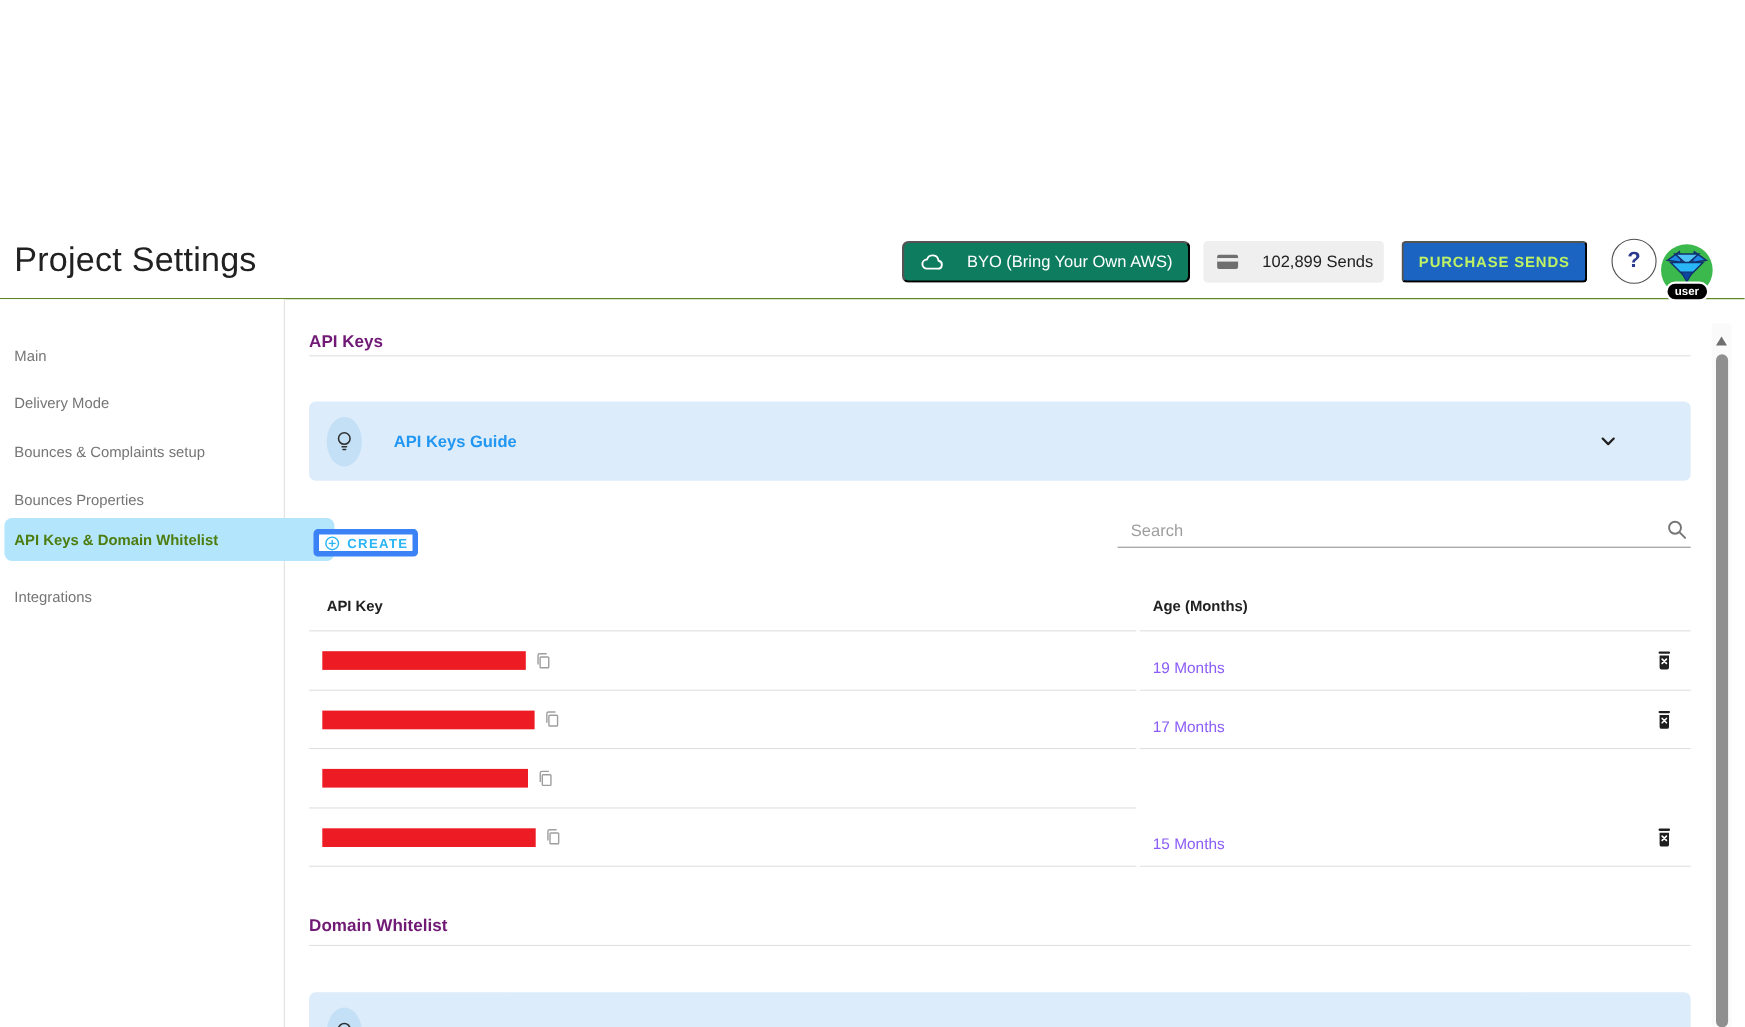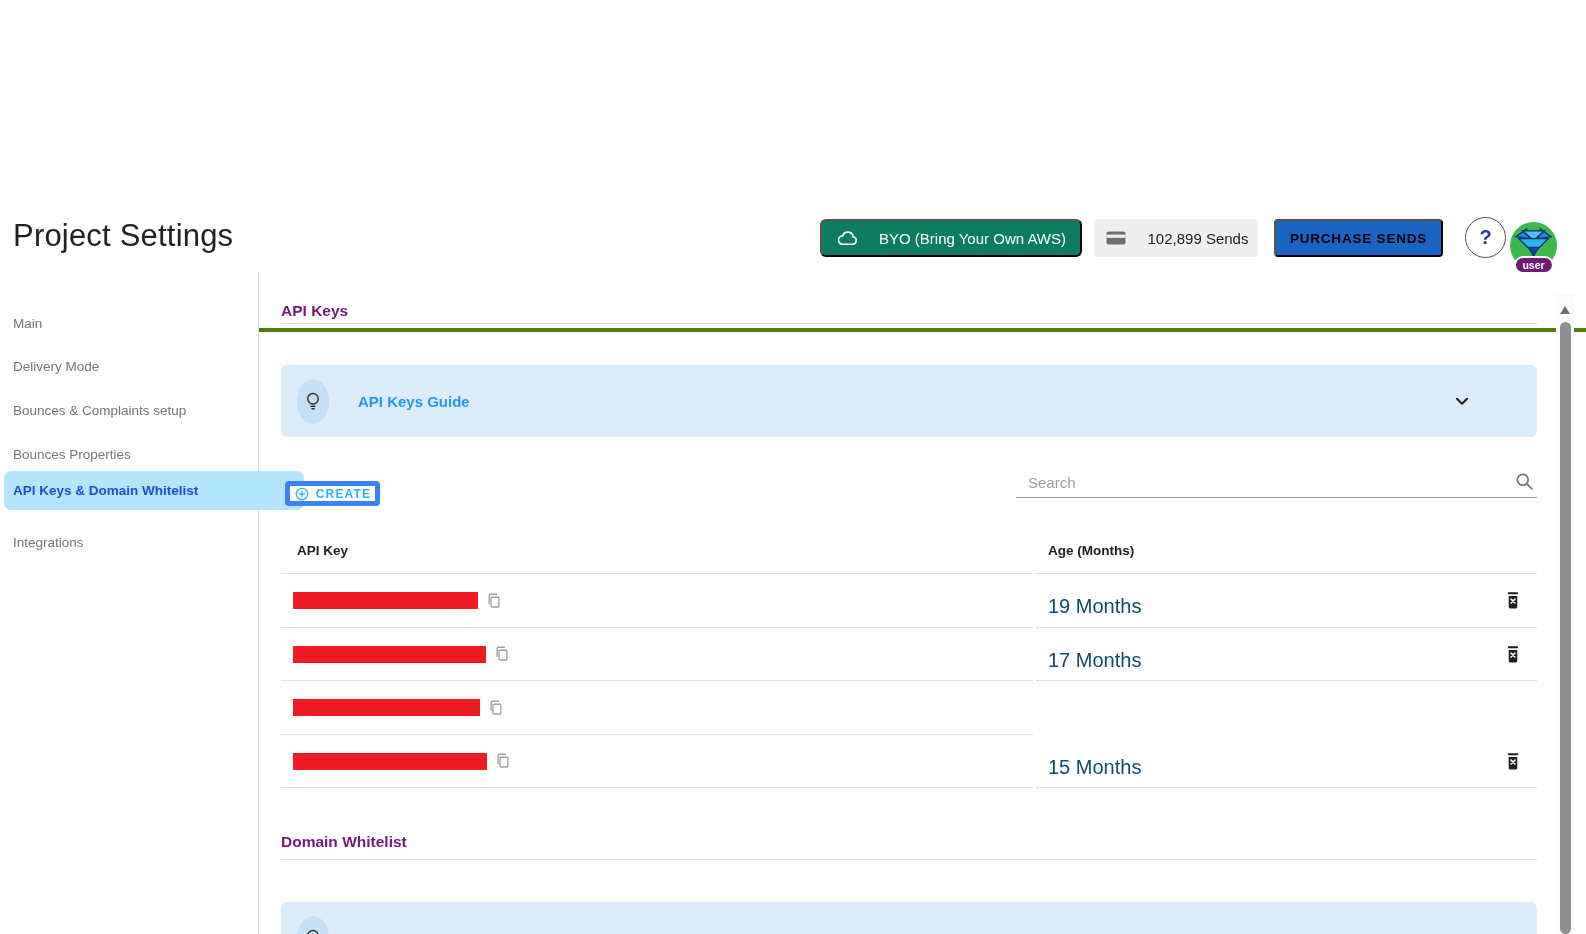--- a/index.html
+++ b/index.html
@@ -1,47 +1,47 @@
 <!DOCTYPE html>
 <html><head>
 <meta charset="utf-8">
 <style>
   * { margin: 0; padding: 0; box-sizing: border-box; }
   html, body { width: 1586px; height: 934px; overflow: hidden; background: #ffffff;
     font-family: "Liberation Sans", "DejaVu Sans", sans-serif; }
 
   
-  #header { position: absolute; left: 0; top: 0; width: 1586px; height: 332px;
-    background: #fff; border-bottom: 4px solid #4d7c0f; }
+  #header { position: absolute; left: 0; top: 0; width: 1586px; height: 272px;
+    background: #fff; border-bottom: 1px solid #4d7c0f; }
   #page-title { position: absolute; left: 13px; top: 218px; font-size: 31px; color: #212121;
     font-weight: 400; letter-spacing: .2px; }
   .hbtn { display: flex; align-items: center; justify-content: center; gap: 20px;
     height: 38px; top: 219px; position: absolute; }
   #byo-button { left: 820px; width: 262px; background: #0d7c5f; border-radius: 6px;
     color: #fff; font-size: 15px; cursor: pointer; }
   #sends-chip { left: 1094px; width: 164px; background: #efefef; border-radius: 4px;
     color: #212121; font-size: 15px; cursor: pointer; }
   #purchase-button { left: 1274px; width: 169px; background: #1b64c2; border-radius: 4px;
-    color: #000000; font-size: 13.5px; font-weight: 700; letter-spacing: .8px; cursor: pointer; }
+    color: #bef264; font-size: 13.5px; font-weight: 700; letter-spacing: .8px; cursor: pointer; }
   #help-button { left: 1465px; top: 217px; width: 41px; height: 41px; border-radius: 50%;
     border: 1.5px solid #4f4f4f; background: #fff; color: #2d3a8c; font-size: 20px;
     font-weight: 700; cursor: pointer; }
   #avatar { left: 1510px; top: 222px; width: 47px; height: 47px; border-radius: 50%;
     background: #3cb94d; position: absolute; cursor: pointer; }
   #avatar-badge { position: absolute; left: 50%; bottom: -5px; transform: translateX(-50%);
-    background: #701a75; border: 2px solid #fff; border-radius: 9px; color: #fff;
+    background: #000000; border: 2px solid #fff; border-radius: 9px; color: #fff;
     font-size: 10.5px; font-weight: 700; padding: 1px 7px; line-height: 12px; }
 
   
   #sidebar { position: absolute; left: 0; top: 272px; width: 259px; height: 662px;
     border-right: 1px solid #e0e0e0; background: #fff; padding-left: 24px; }
   .side-item { position: absolute; left: 0; width: 259px; height: 40px; display: flex;
     align-items: center; padding-left: 13px; font-size: 13.5px; color: #757575; cursor: pointer; }
   .side-item.selected { left: 4px; width: 300px; height: 39px; background: #b3e5fc;
-    border-radius: 7px; color: #1d4ed8; font-weight: 700; padding-left: 9px; }
+    border-radius: 7px; color: #4d7c0f; font-weight: 700; padding-left: 9px; }
 
   
   #main { position: absolute; left: 281px; top: 272px; width: 1256px; height: 662px; }
   .section-heading { position: absolute; left: 0; width: 1256px; font-size: 15.5px;
     font-weight: 700; color: #701a75; border-bottom: 1px solid #e0e0e0; }
   #api-keys-heading { top: 30px; height: 22px; }
   #domain-heading { top: 561px; height: 27px; }
 
   .guide-panel { position: absolute; left: 0; width: 1256px; height: 72px;
     background: #ddecfa; border-radius: 6px; cursor: pointer; }
@@ -77,21 +77,21 @@
   .t-row { position: absolute; display: flex; align-items: center; border-bottom: 1px solid #e0e0e0; }
   .row-y0 { top: 302px; height: 54px; }
   .row-y1 { top: 356px; height: 53px; }
   .row-y2 { top: 409px; height: 54px; }
   .row-y3 { top: 463px; height: 53px; }
   .t-row.t-left { padding-left: 12px; gap: 7px; }
   .t-row.t-right { padding-left: 12px; }
 
   .key-bar { height: 17px; background: #ed1c24; }
   .copy-btn { width: 18px; height: 20px; background: none; border: none; padding: 0; cursor: pointer; }
-  .age-text { font-size: 20px; color: #0c4a6e; margin-top: 12px; }
+  .age-text { font-size: 14px; color: #8b5cf6; margin-top: 12px; }
   .del-btn { position: absolute; right: 13px; width: 20px; height: 22px; background: none;
     border: none; padding: 0; cursor: pointer; }
 
   
   #scrollbar { position: absolute; left: 1556px; top: 294px; width: 18px; height: 640px;
     background: #fafafa; }
   #scroll-up { position: absolute; left: 4px; top: 12px; width: 0; height: 0;
     border-left: 5px solid transparent; border-right: 5px solid transparent;
     border-bottom: 8px solid #6e6e6e; cursor: pointer; }
   #scroll-thumb { position: absolute; left: 4px; top: 28px; width: 11px; height: 612px;

